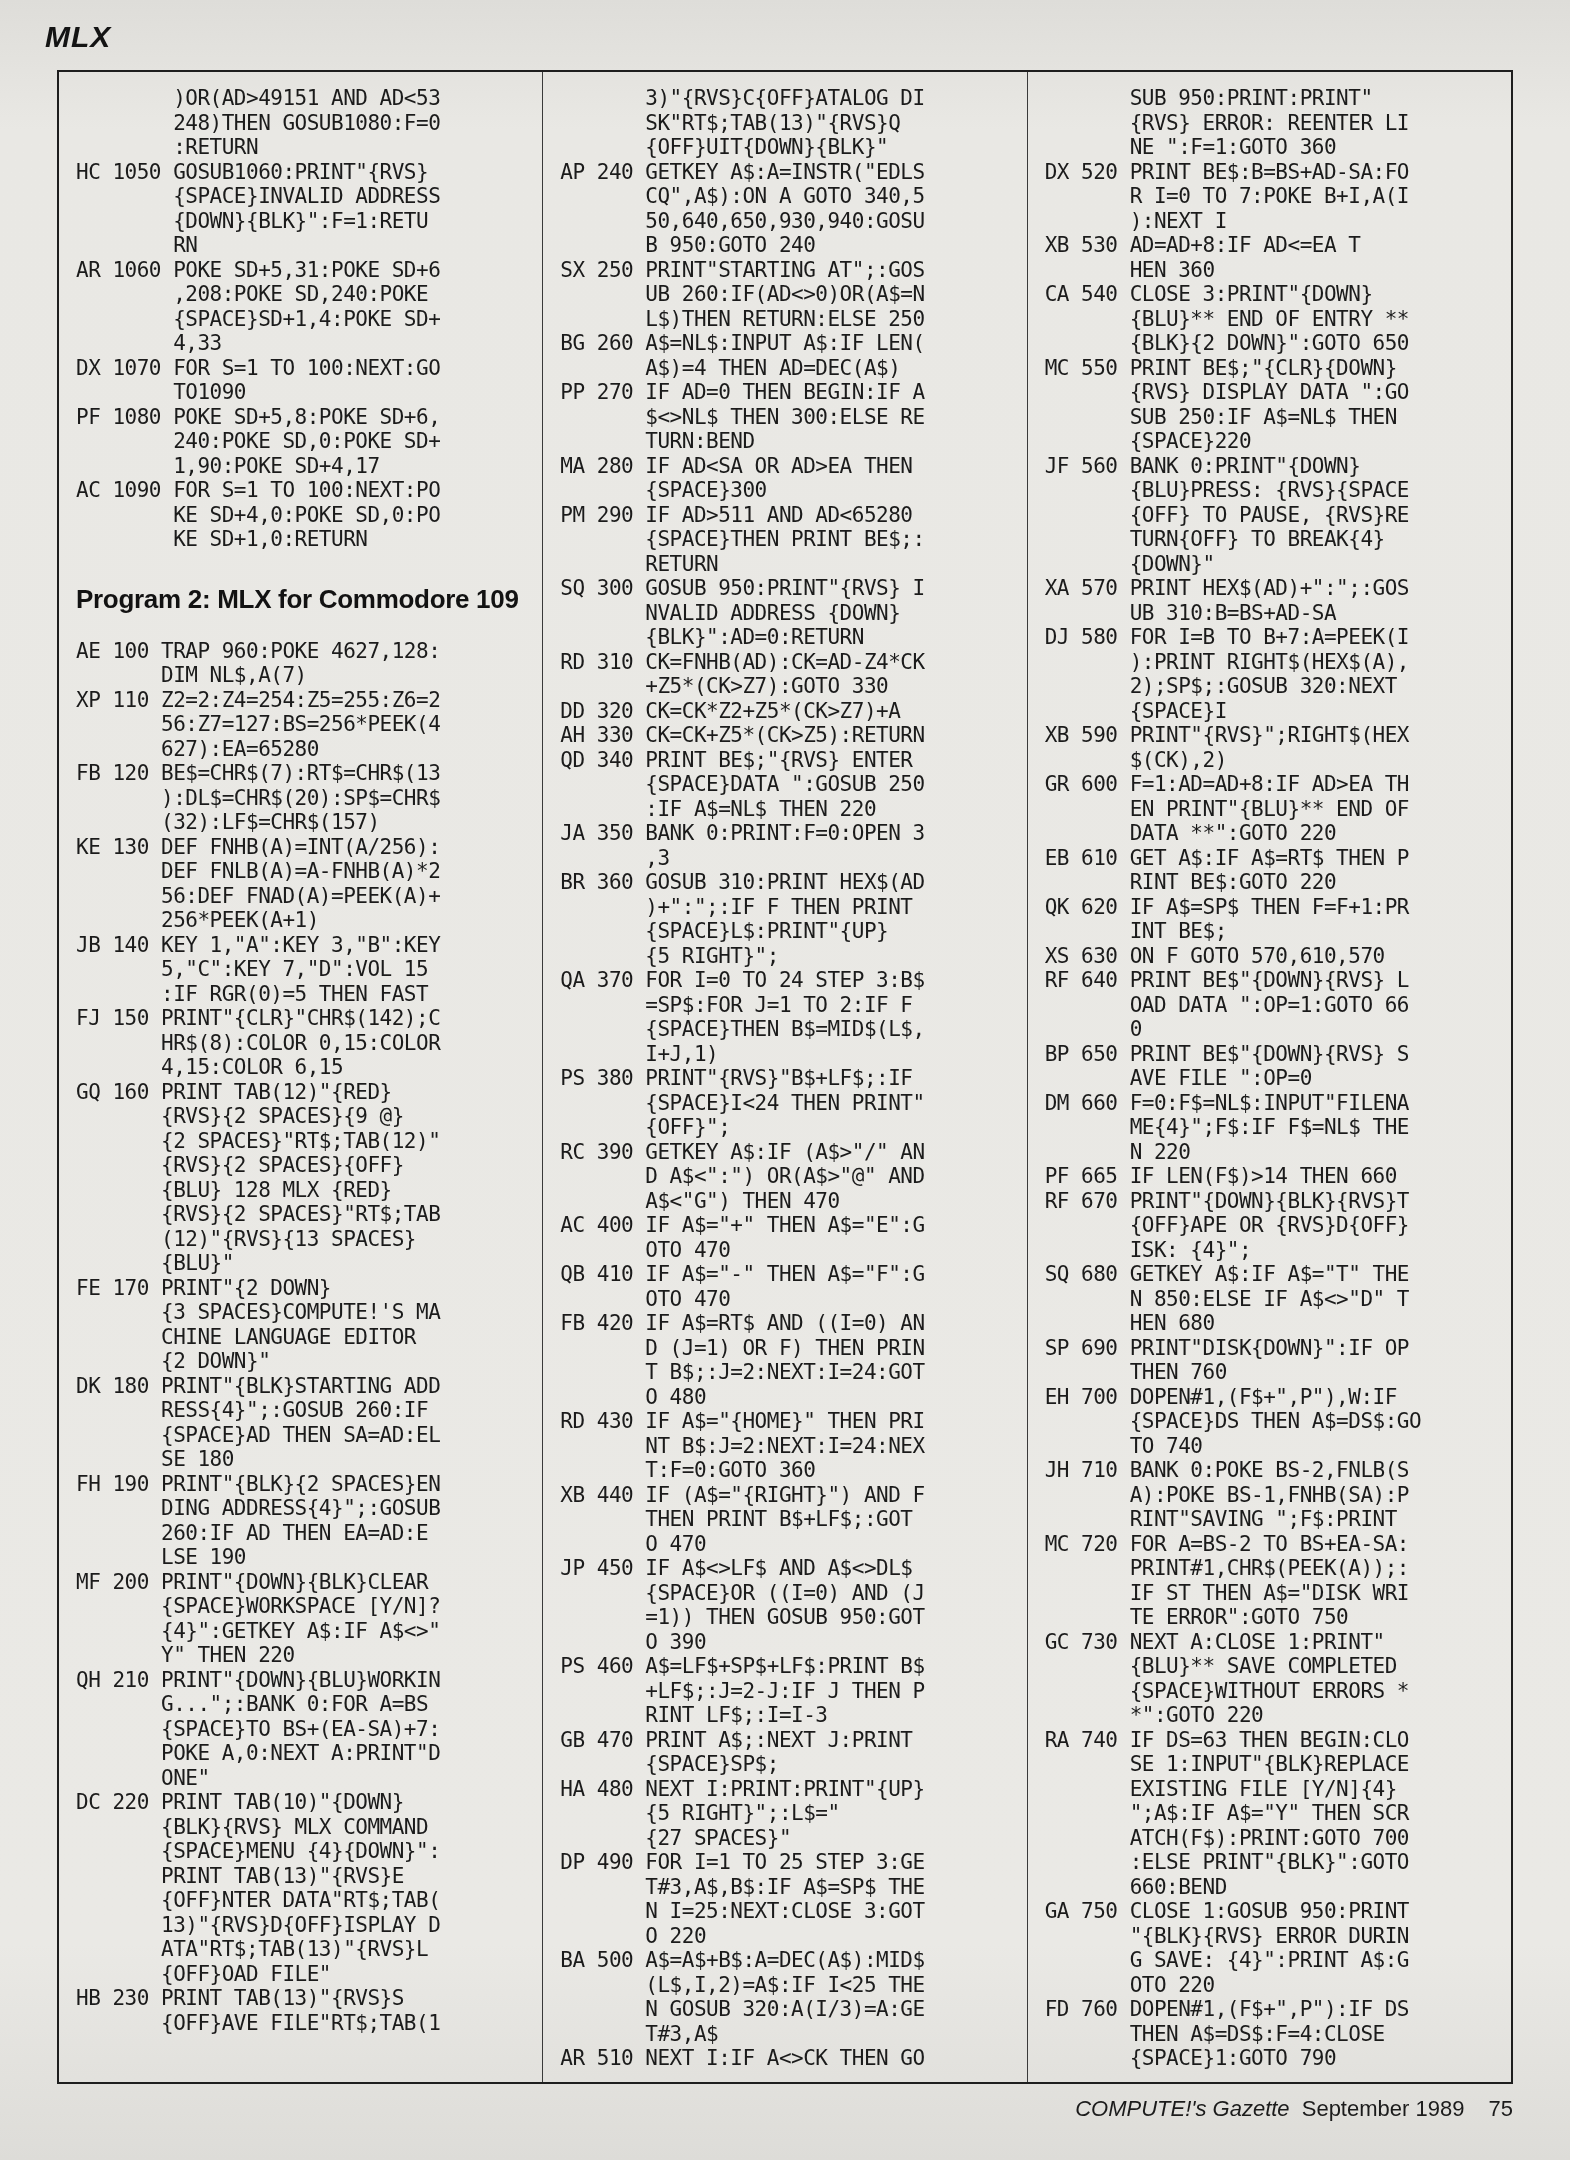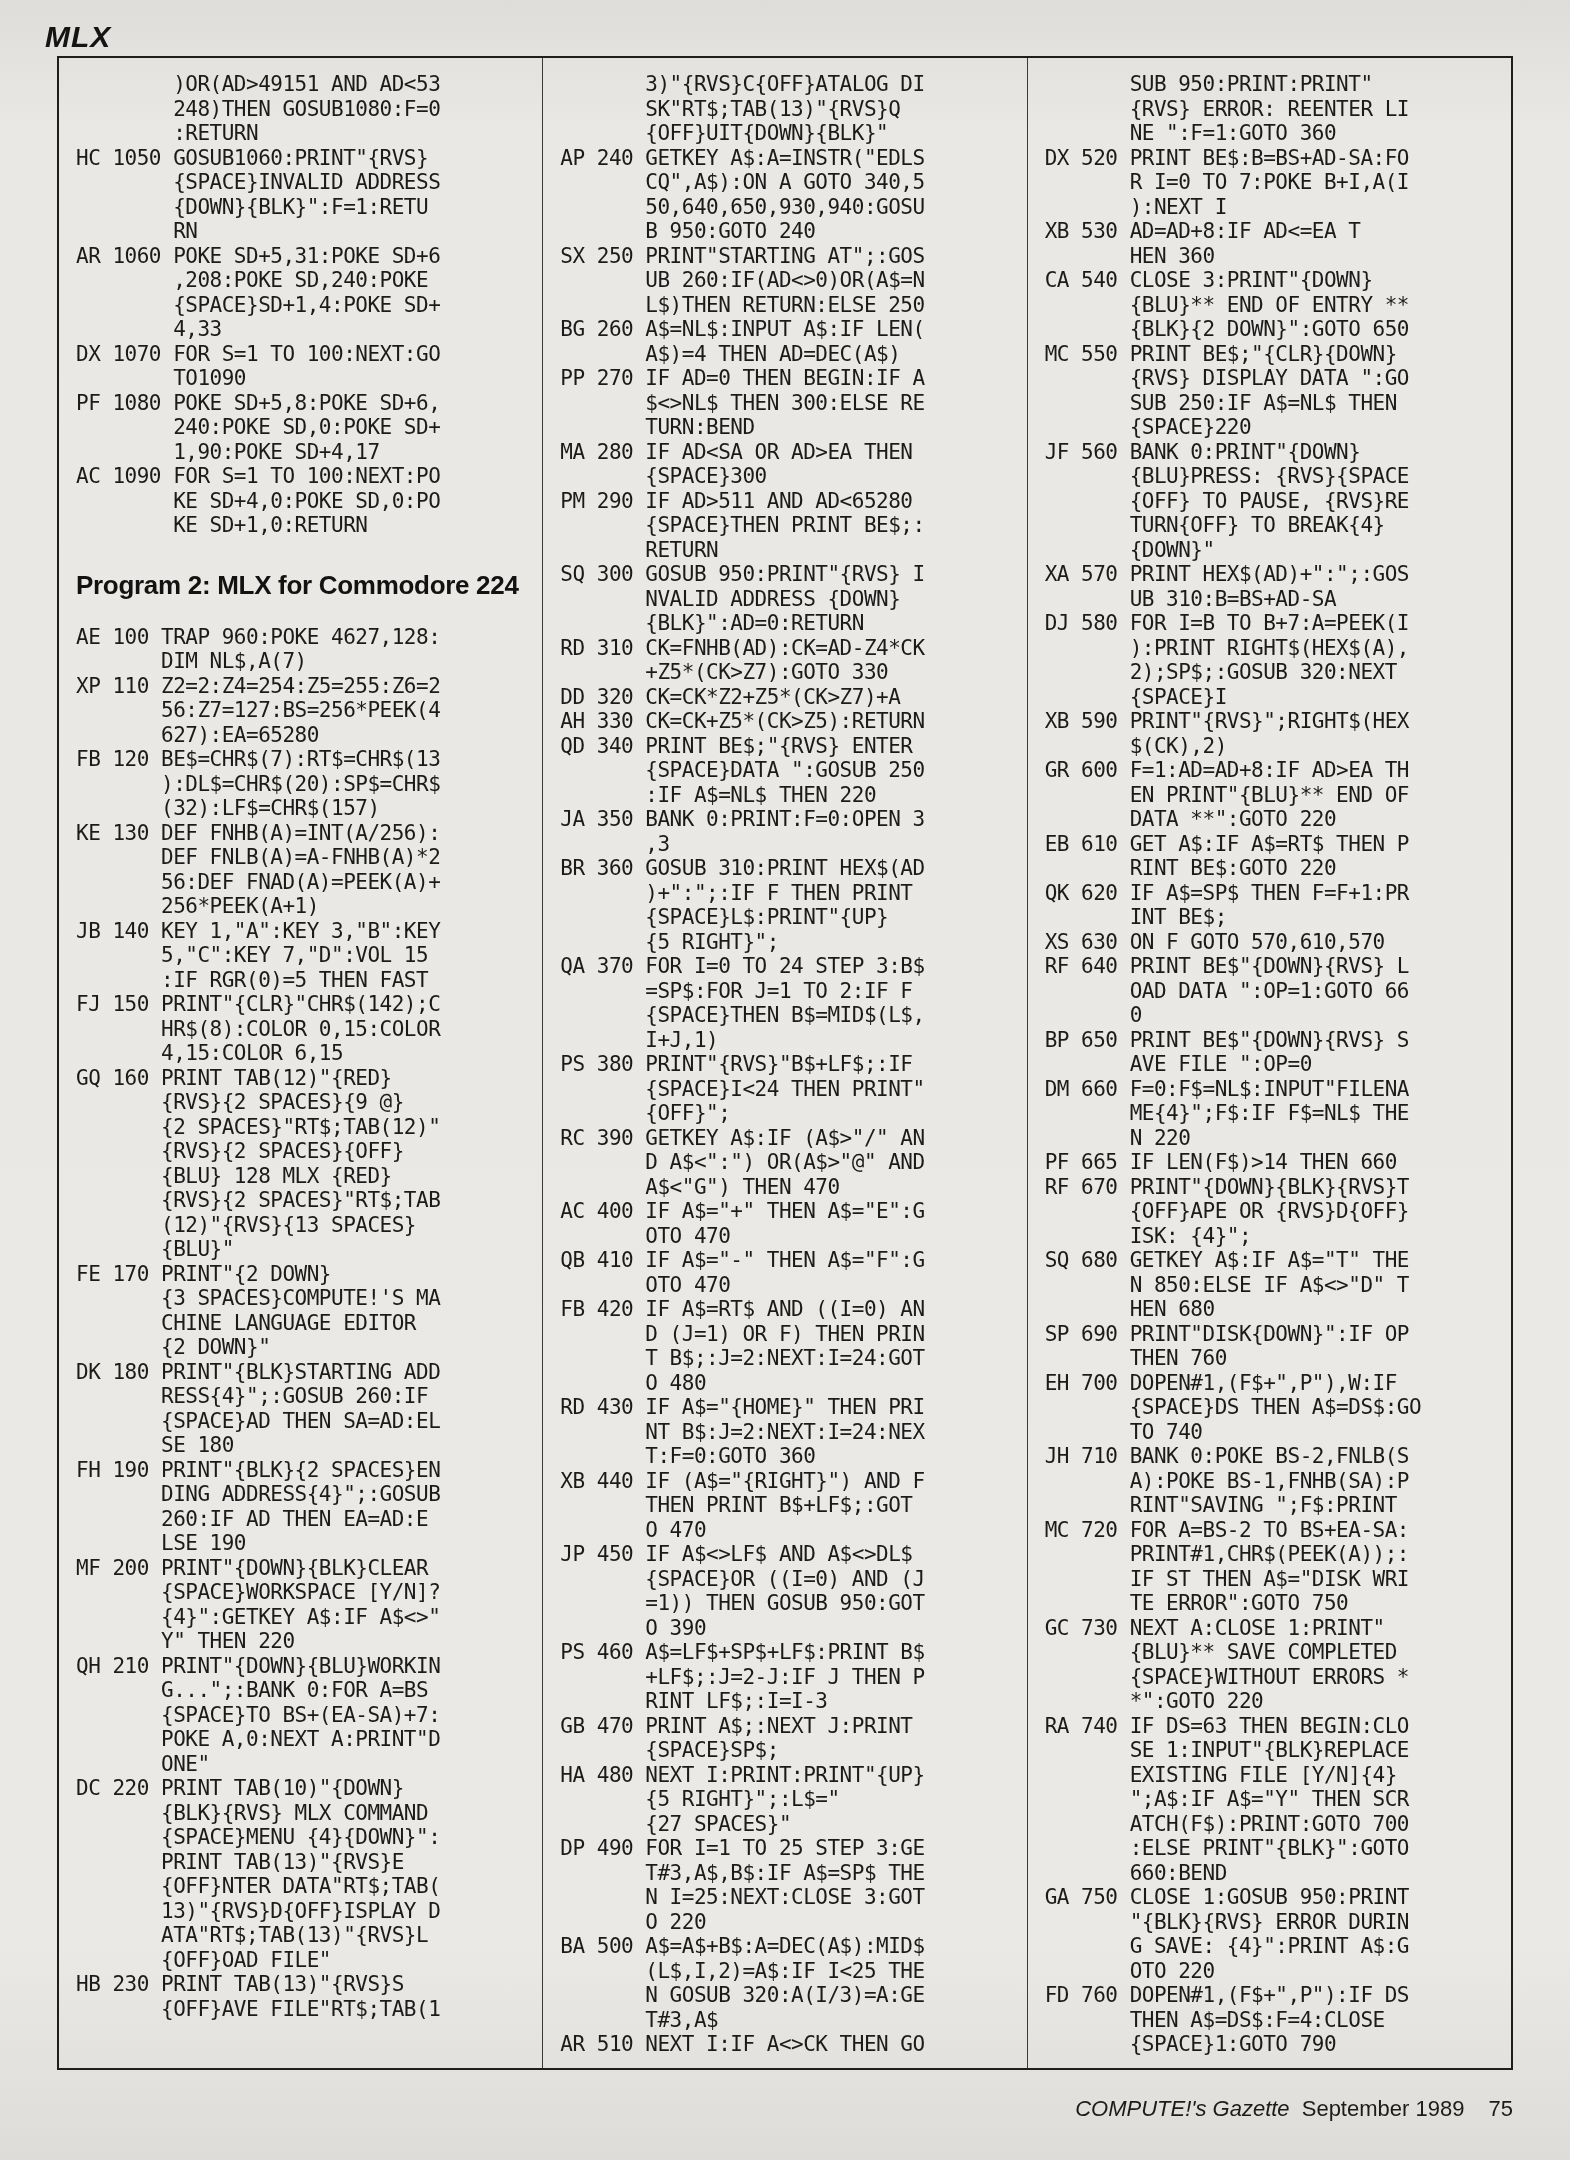--- a/index.html
+++ b/index.html
@@ -29,21 +29,21 @@
     font-family: "Liberation Sans", sans-serif;
     font-weight: bold;
     font-style: italic;
     font-size: 30px;
     letter-spacing: 1px;
     color: #141414;
   }
   .listing-box {
     position: absolute;
     left: 57px;
-    top: 56px;
+    top: 70px;
     width: 1456px;
     height: 2014px;
     border: 2px solid #1e1e1e;
     display: flex;
     box-sizing: border-box;
     background: transparent;
   }
   .col {
     flex: 1 1 0;
     box-sizing: border-box;
@@ -113,21 +113,21 @@
         {SPACE}SD+1,4:POKE SD+
         4,33
 DX 1070 FOR S=1 TO 100:NEXT:GO
         TO1090
 PF 1080 POKE SD+5,8:POKE SD+6,
         240:POKE SD,0:POKE SD+
         1,90:POKE SD+4,17
 AC 1090 FOR S=1 TO 100:NEXT:PO
         KE SD+4,0:POKE SD,0:PO
         KE SD+1,0:RETURN</pre>
-      <div class="program-heading">Program 2: MLX for Commodore 224</div>
+      <div class="program-heading">Program 2: MLX for Commodore 109</div>
       <pre class="code">AE 100 TRAP 960:POKE 4627,128:
        DIM NL$,A(7)
 XP 110 Z2=2:Z4=254:Z5=255:Z6=2
        56:Z7=127:BS=256*PEEK(4
        627):EA=65280
 FB 120 BE$=CHR$(7):RT$=CHR$(13
        ):DL$=CHR$(20):SP$=CHR$
        (32):LF$=CHR$(157)
 KE 130 DEF FNHB(A)=INT(A/256):
        DEF FNLB(A)=A-FNHB(A)*2

